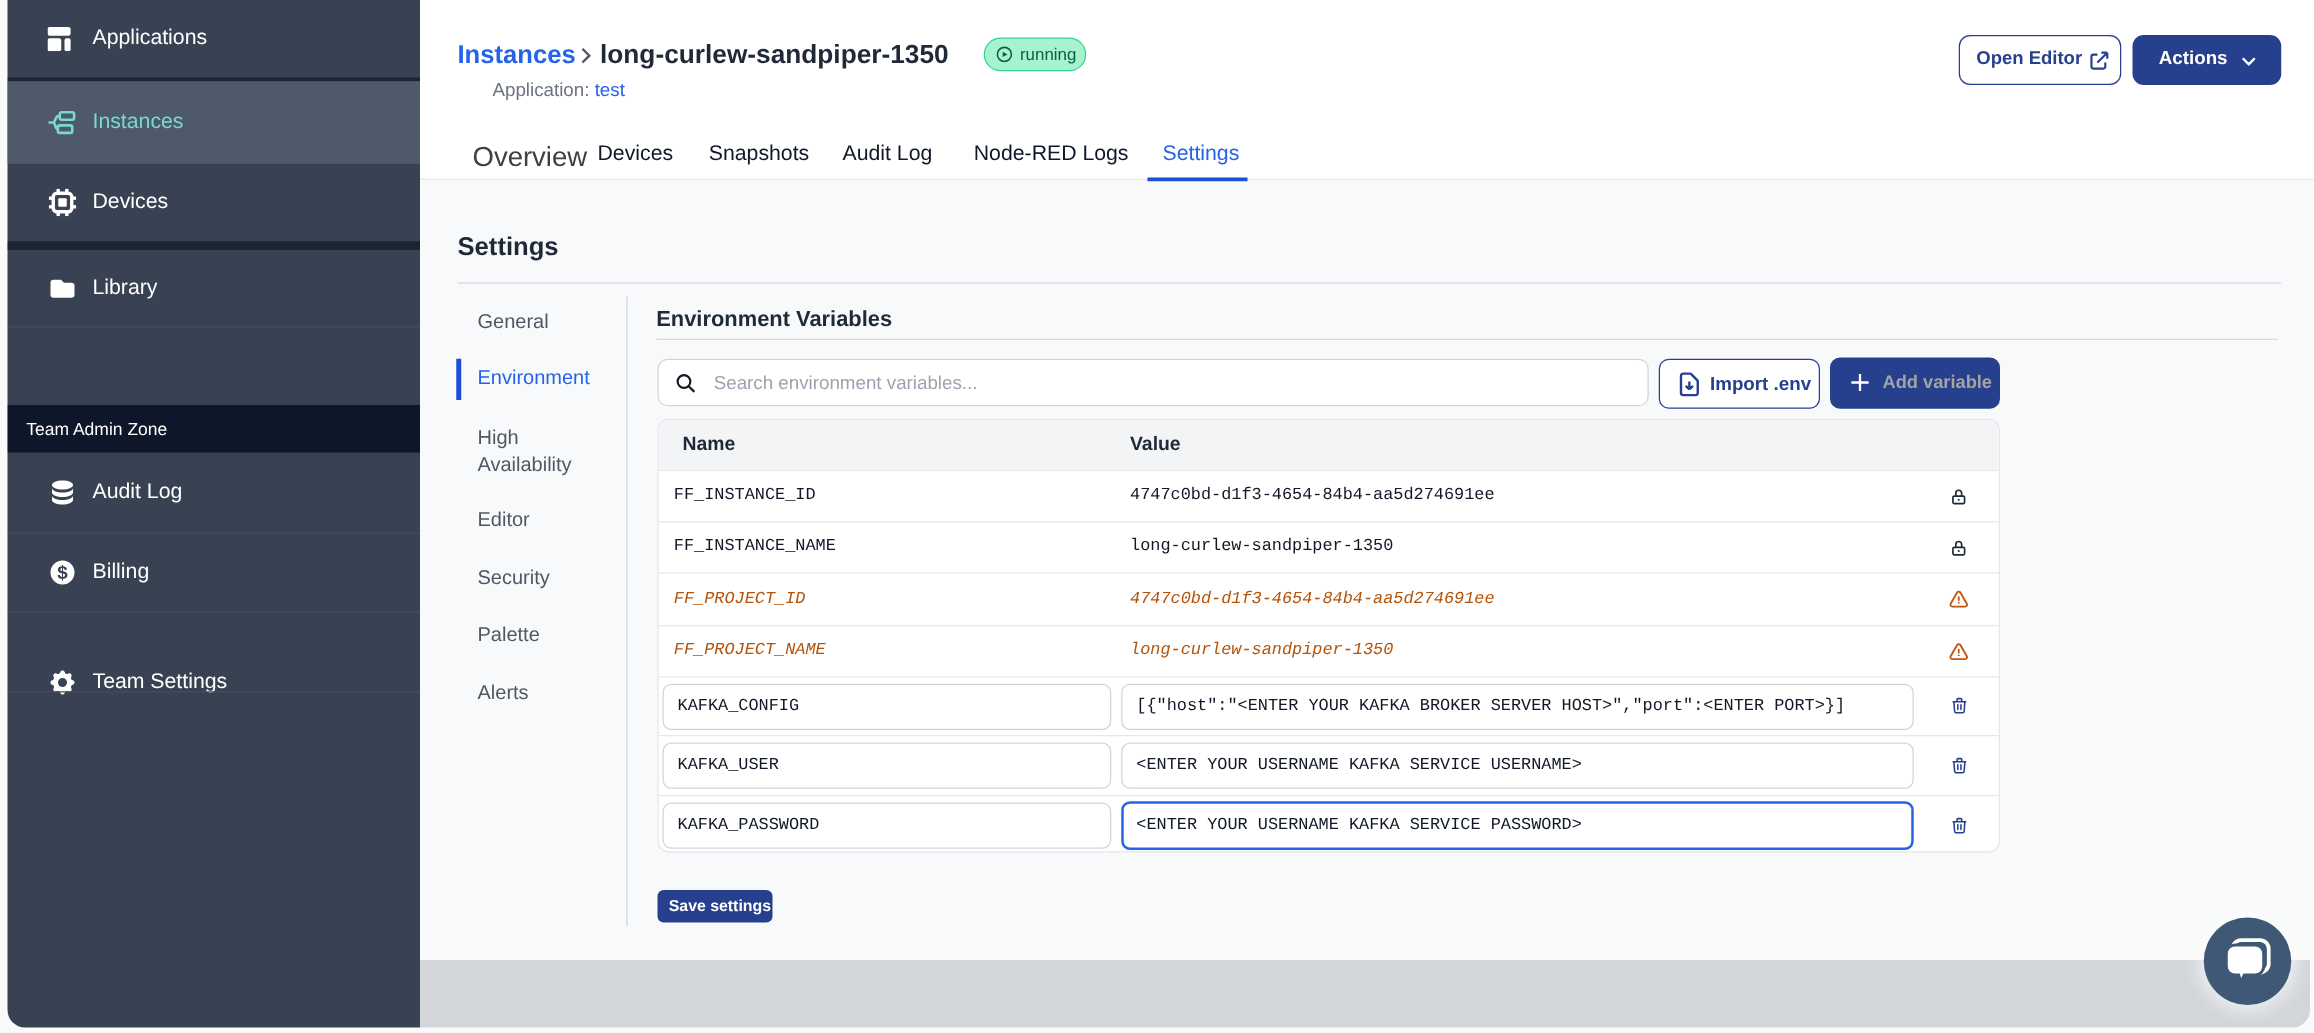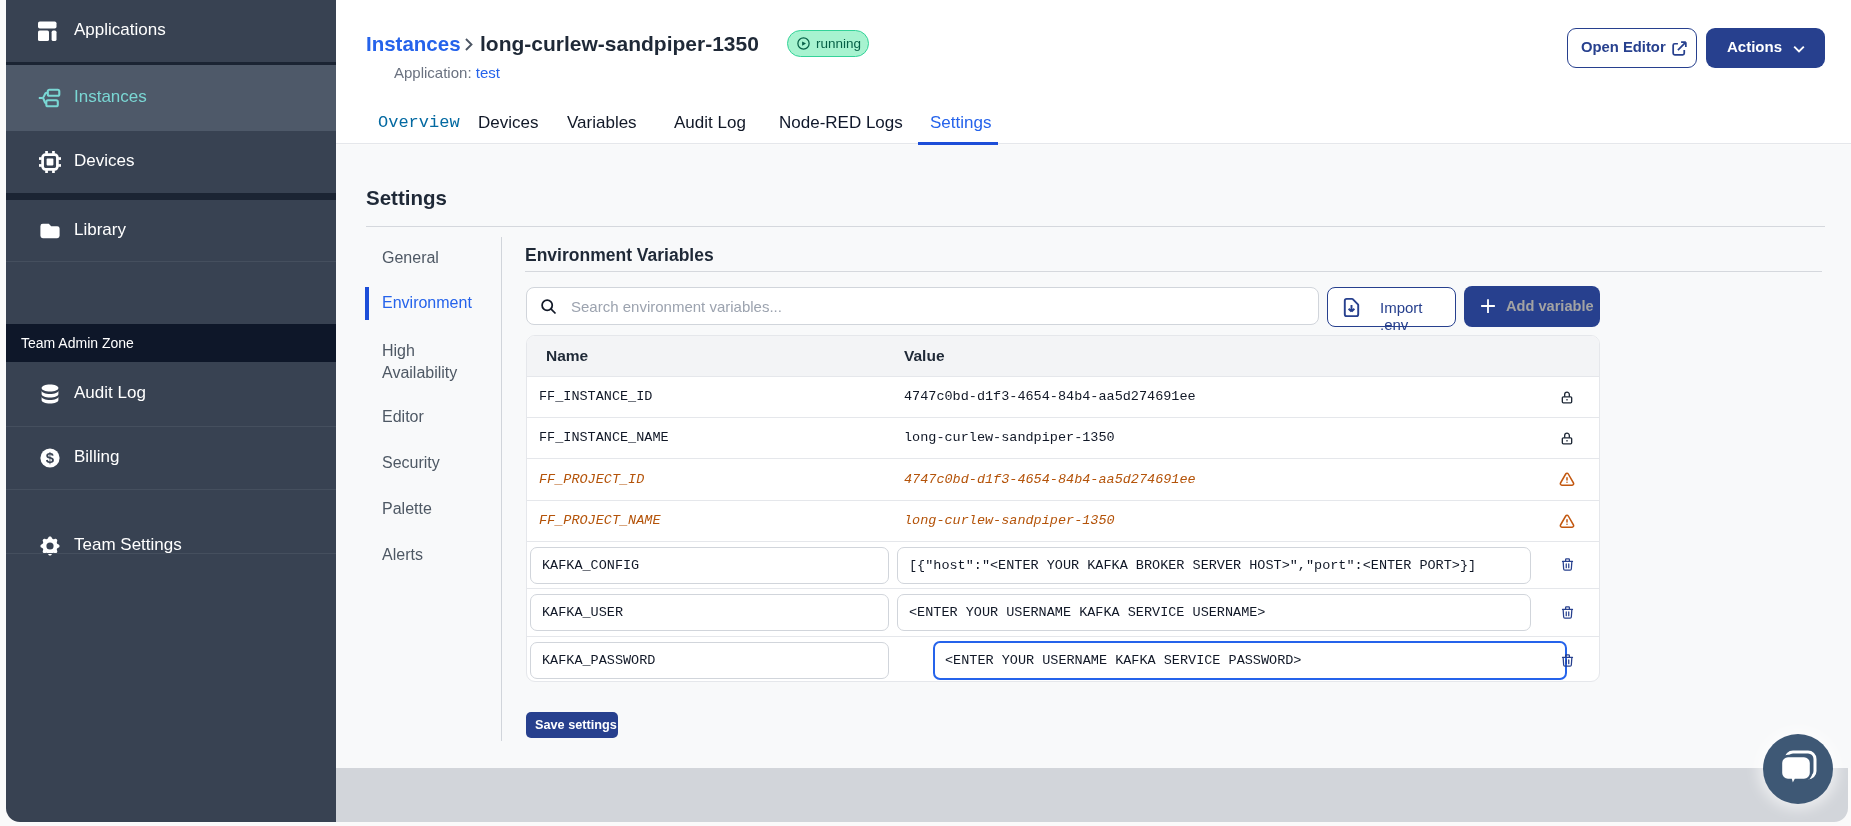--- a/index.html
+++ b/index.html
@@ -127,23 +127,23 @@
       <path d="M14 4h6m0 0v6m0-6L10 14"></path>
     </svg>
 </div>
 <div class="abs" style="left:1706px; top:28px; width:119px; height:40px; background:#27408e; border-radius:9px;">
   <span class="abs" style="left:21px; top:10px; font-size:15px; font-weight:bold; color:#ffffff;">Actions</span>
   <svg class="abs" style="left:85px; top:13px;" width="16" height="16" viewBox="0 0 20 20" fill="none" stroke="#ffffff" stroke-width="2.4">
       <path d="M4 7l6 6 6-6"></path>
     </svg>
 </div>
 
-<div class="abs" style="left:378px; top:113px; font-size:17px; color:#0369a1;font-family:Liberation Mono, monospace;">Overview</div>
+<div class="abs" style="left:378px; top:113px; font-size:22px; color:#404040;">Overview</div>
 <div class="abs" style="left:478px; top:113px; font-size:17px; color:#111827;">Devices</div>
-<div class="abs" style="left:567px; top:113px; font-size:17px; color:#111827;">Variables</div>
+<div class="abs" style="left:567px; top:113px; font-size:17px; color:#111827;">Snapshots</div>
 <div class="abs" style="left:674px; top:113px; font-size:17px; color:#111827;">Audit Log</div>
 <div class="abs" style="left:779px; top:113px; font-size:17px; color:#0f172a;">Node-RED Logs</div>
 <div class="abs" style="left:930px; top:113px; font-size:17px; color:#2563eb;">Settings</div>
 <div class="abs" style="left:918px; top:142px; width:80px; height:3px; background:#1d4ed8;"></div>
 
 <div class="abs" style="left:366px; top:186px; font-size:20.5px; font-weight:bold; color:#1f2937;">Settings</div>
 <div class="abs" style="left:366px; top:226px; width:1459px; height:1px; background:#d5d8dd;"></div>
 
 <div class="abs" style="left:365px; top:287px; width:4px; height:33px; background:#1d4ed8;"></div>
 <div class="abs" style="left:382px; top:249px; font-size:16px; color:#4e5864;">General</div>
@@ -163,21 +163,21 @@
       <circle cx="10.5" cy="10.5" r="5.8"></circle>
       <path d="M15 15l5 5"></path>
     </svg>
   <span class="abs" style="left:44px; top:10px; font-size:15px; color:#9ca3af;">Search environment variables...</span>
 </div>
 <div class="abs" style="left:1327px; top:287px; width:129px; height:40px; background:#ffffff; border:1.5px solid #27408e; border-radius:8px;">
   <svg class="abs" style="left:12px; top:8px;" width="23" height="23" viewBox="0 0 24 24" fill="none" stroke="#27408e" stroke-width="2">
       <path d="M12 9.5v6.8m0 0l-3-3m3 3l3-3"></path>
       <path d="M17 21H7a2 2 0 01-2-2V5a2 2 0 012-2h5.6a1 1 0 01.7.3l5.4 5.4a1 1 0 01.3.7V19a2 2 0 01-2 2z"></path>
     </svg>
-  <span class="abs" style="left:52px; top:11px; font-size:15px; font-weight:normal; color:#27408e;">Import .env</span>
+  <span class="abs" style="left:40px; top:11px; font-size:15px; font-weight:bold; color:#27408e;">Import .env</span>
 </div>
 <div class="abs" style="left:1464px; top:286px; width:136px; height:41px; background:#27408e; border-radius:8px;">
   <svg class="abs" style="left:13px; top:9px;" width="22" height="22" viewBox="0 0 24 24" fill="none" stroke="#ffffff" stroke-width="2">
       <path d="M12 4.5v15M4.5 12h15"></path>
     </svg>
   <span class="abs" style="left:42px; top:12px; font-size:14.6px; font-weight:bold; color:#a3a3a3;">Add variable</span>
 </div>
 
 <div class="abs" id="table" style="left:526px; top:335px; width:1074px; height:347px; background:#ffffff; border:1px solid #e5e7eb; border-radius:9px;">
   <div class="abs" style="left:0; top:0; width:100%; height:41px; background:#f3f4f6; border-bottom:1px solid #e5e7eb; border-radius:8px 8px 0 0;"></div>
@@ -241,21 +241,21 @@
     </div>
     <svg class="abs" style="left:1033px; top:15px;" width="15" height="17" viewBox="0 0 24 24" fill="none" stroke="#27408e" stroke-width="2">
         <path d="M19 7l-.87 12.14A2 2 0 0116.14 21H7.86a2 2 0 01-2-1.86L5 7m5 4v6m4-6v6m1-10V4a1 1 0 00-1-1h-4a1 1 0 00-1 1v3M4 7h16" stroke-linecap="round" stroke-linejoin="round"></path>
       </svg>
   </div>
 
   <div class="abs" style="left:0; top:301px; width:100%; height:45px;">
     <div class="abs" style="left:3px; top:5px; width:359px; height:37px; background:#ffffff; border:1px solid #d1d5db; border-radius:7px;">
       <span class="abs mono" style="left:11px; top:10px; font-size:13.5px; color:#111827;">KAFKA_PASSWORD</span>
     </div>
-    <div class="abs" style="left:370px; top:4px; width:634px; height:39px; background:#ffffff; border:2px solid #2563eb; border-radius:7px;margin-left:36px;">
+    <div class="abs" style="left:370px; top:4px; width:634px; height:39px; background:#ffffff; border:2px solid #2563eb; border-radius:7px;">
       <span class="abs mono" style="left:10px; top:10px; font-size:13.5px; color:#111827;">&lt;ENTER YOUR USERNAME KAFKA SERVICE PASSWORD&gt;</span>
     </div>
     <svg class="abs" style="left:1033px; top:15px;" width="15" height="17" viewBox="0 0 24 24" fill="none" stroke="#27408e" stroke-width="2">
         <path d="M19 7l-.87 12.14A2 2 0 0116.14 21H7.86a2 2 0 01-2-1.86L5 7m5 4v6m4-6v6m1-10V4a1 1 0 00-1-1h-4a1 1 0 00-1 1v3M4 7h16" stroke-linecap="round" stroke-linejoin="round"></path>
       </svg>
   </div>
 </div>
 
 <div class="abs" style="left:526px; top:712px; width:92px; height:26px; background:#27408e; border-radius:5px; white-space:nowrap; overflow:visible;">
   <span class="abs" style="left:9px; top:6px; font-size:12.7px; font-weight:bold; color:#ffffff; white-space:nowrap;">Save settings</span>

